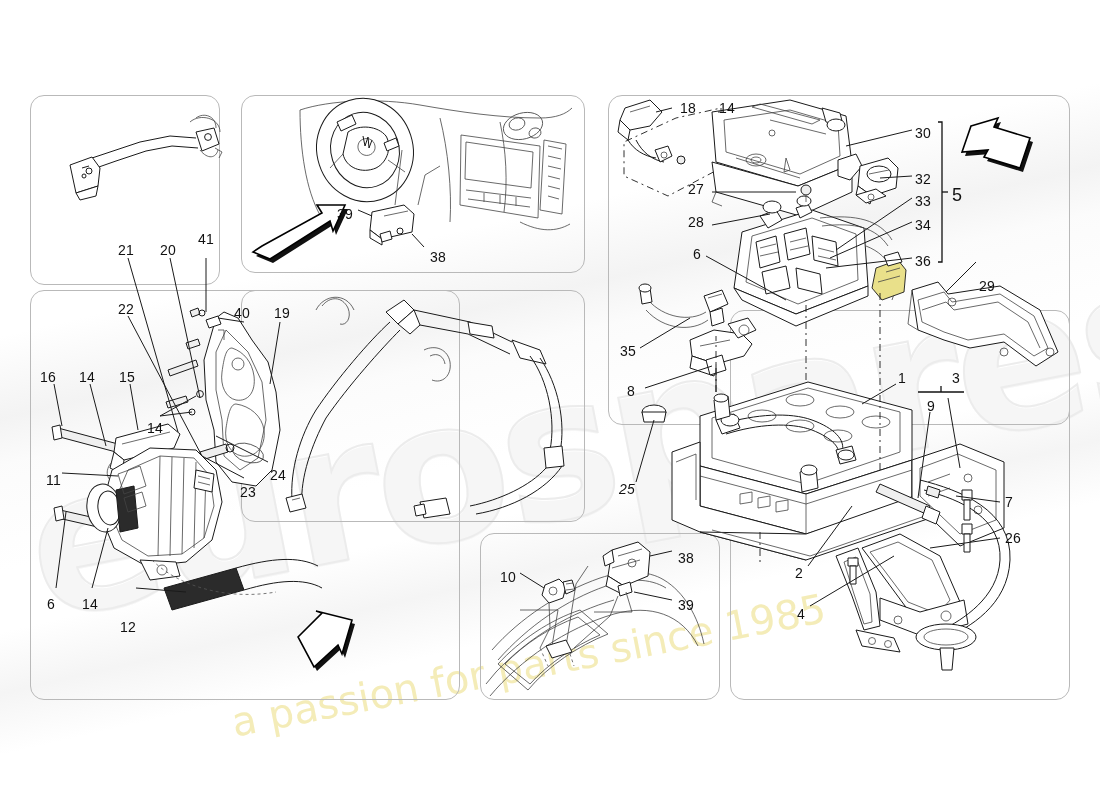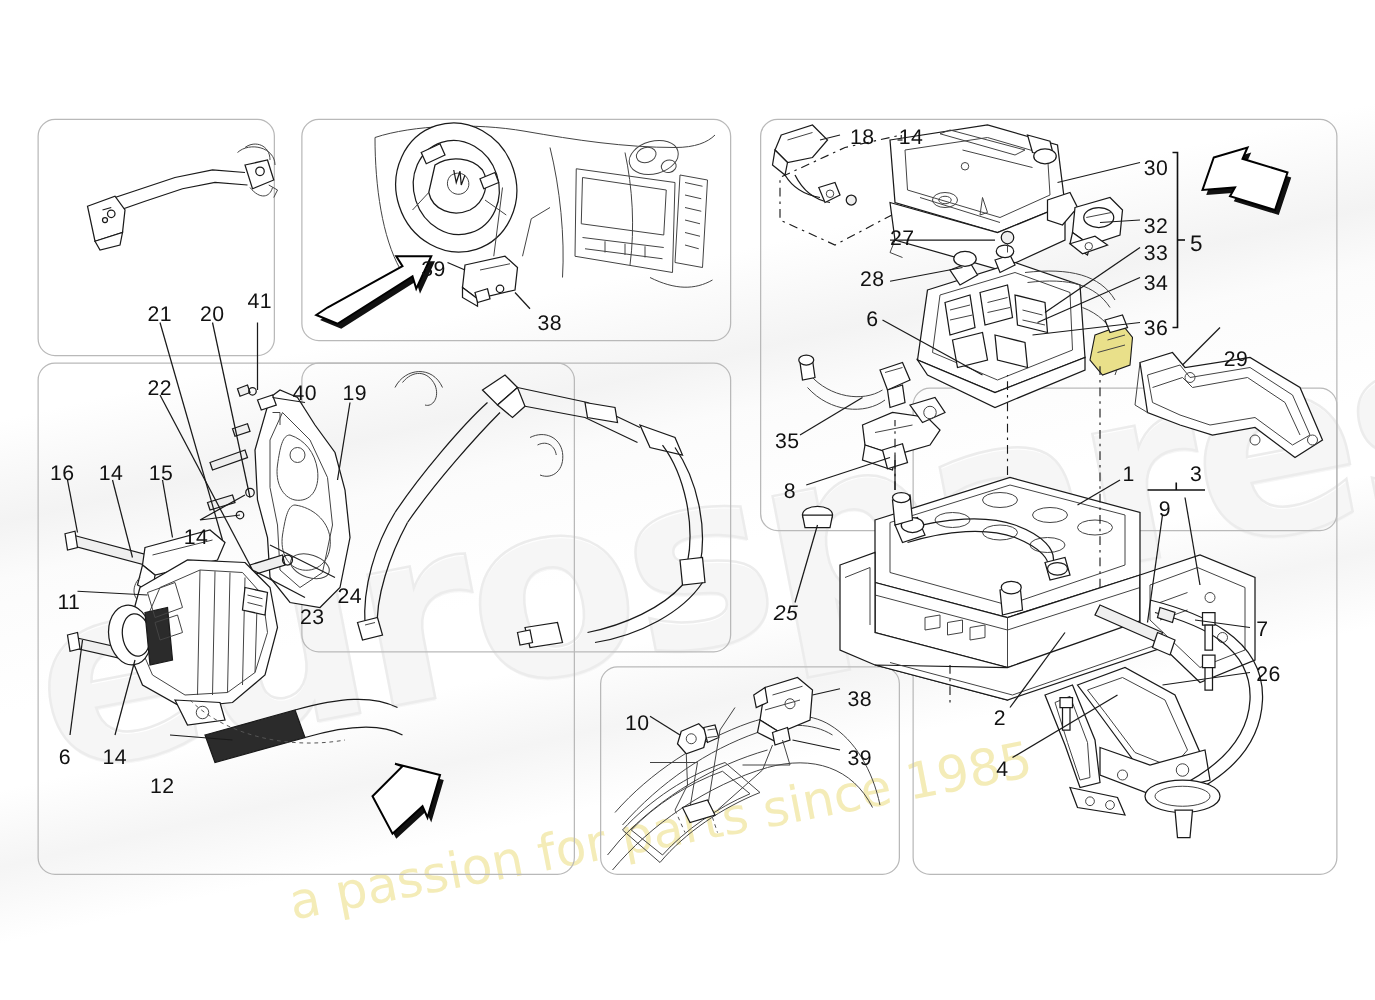--- a/index.html
+++ b/index.html
@@ -61,21 +61,21 @@
     position:absolute;
     border:1.1px solid #b9b9b9;
     border-radius:14px;
     background:transparent;
     box-sizing:border-box;
   }
   
   .num{
     position:absolute;
     font-family:"Liberation Sans", sans-serif;
-    font-size:17px;
+    font-size:14px;
     color:#111;
     line-height:1;
     white-space:nowrap;
     letter-spacing:.3px;
   }
   .num.big{font-size:18px;}
   svg.art{position:absolute;left:0;top:0;width:1100px;height:800px;overflow:visible;}
   .ln{stroke:#1a1a1a;stroke-width:1;fill:none;}
   .ln-thin{stroke:#444;stroke-width:.8;fill:none;}
   .ln-dash{stroke:#1a1a1a;stroke-width:.9;fill:none;stroke-dasharray:7 4 2 4;}
@@ -568,21 +568,21 @@
   <div class="num" style="left:678px;top:598px;">39</div>
 
   <div class="num" style="left:680px;top:101px;">18</div>
   <div class="num" style="left:719px;top:101px;">14</div>
   <div class="num" style="left:915px;top:126px;">30</div>
   <div class="num" style="left:915px;top:172px;text-align:center;">32</div>
   <div class="num" style="left:915px;top:194px;">33</div>
   <div class="num" style="left:915px;top:218px;">34</div>
   <div class="num" style="left:915px;top:254px;">36</div>
   <div class="num big" style="left:952px;top:186px;">5</div>
-  <div class="num" style="left:712px;top:182px;text-align:center;">27</div>
+  <div class="num" style="left:688px;top:182px;text-align:center;">27</div>
   <div class="num" style="left:688px;top:215px;">28</div>
   <div class="num" style="left:693px;top:247px;">6</div>
   <div class="num" style="left:979px;top:247px;margin-top:32px;">29</div>
 
   <div class="num" style="left:620px;top:344px;">35</div>
   <div class="num" style="left:627px;top:384px;">8</div>
   <div class="num" style="left:619px;top:482px;font-style:italic;">25</div>
   <div class="num" style="left:898px;top:371px;">1</div>
   <div class="num" style="left:952px;top:371px;">3</div>
   <div class="num" style="left:927px;top:399px;">9</div>

